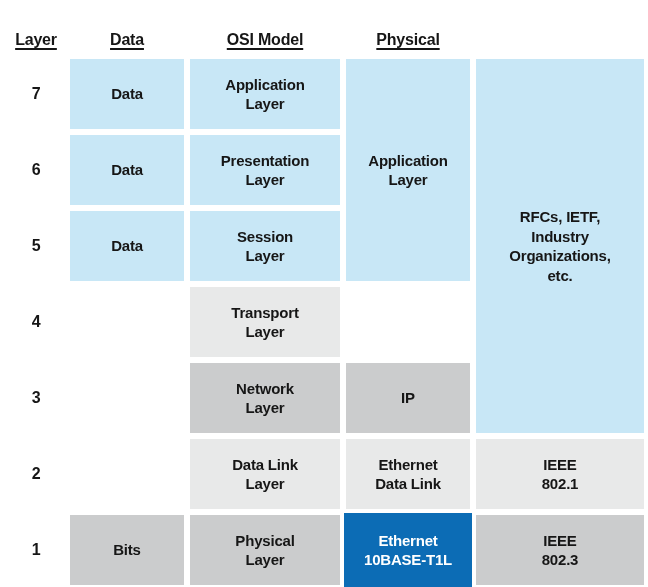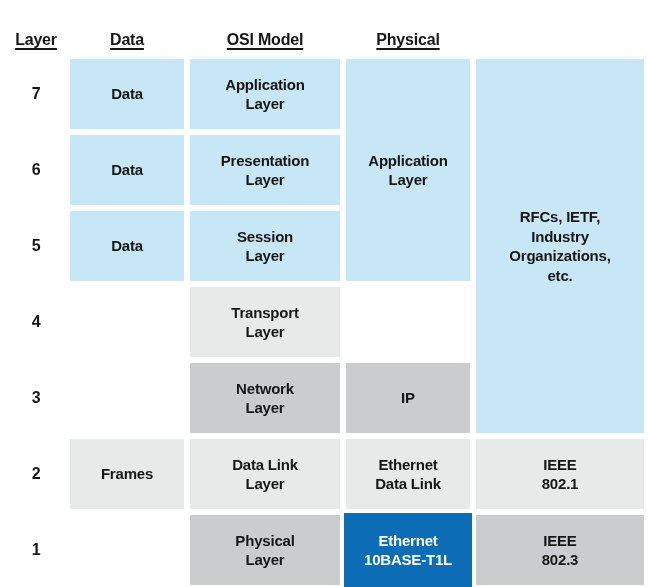--- a/index.html
+++ b/index.html
@@ -90,29 +90,29 @@
     <div class="cell num c1 r4">4</div>
     <div class="cell lg  c3 r4">Transport
 Layer</div>
 
     <div class="cell num c1 r5">3</div>
     <div class="cell dg  c3 r5">Network
 Layer</div>
     <div class="cell dg  c4 r5">IP</div>
 
     <div class="cell num c1 r6">2</div>
-    <div class="cell lg  c2 r6">Frames</div>
     <div class="cell lg  c3 r6">Data Link
 Layer</div>
     <div class="cell lg  c4 r6">Ethernet
 Data Link</div>
     <div class="cell lg  c5 r6">IEEE
 802.1</div>
 
     <div class="cell num c1 r7">1</div>
+    <div class="cell dg  c2 r7">Bits</div>
     <div class="cell dg  c3 r7">Physical
 Layer</div>
     <div class="cell bb  c4 r7">Ethernet
 10BASE-T1L</div>
     <div class="cell dg  c5 r7">IEEE
 802.3</div>
 
   </div>
 </div>
 

